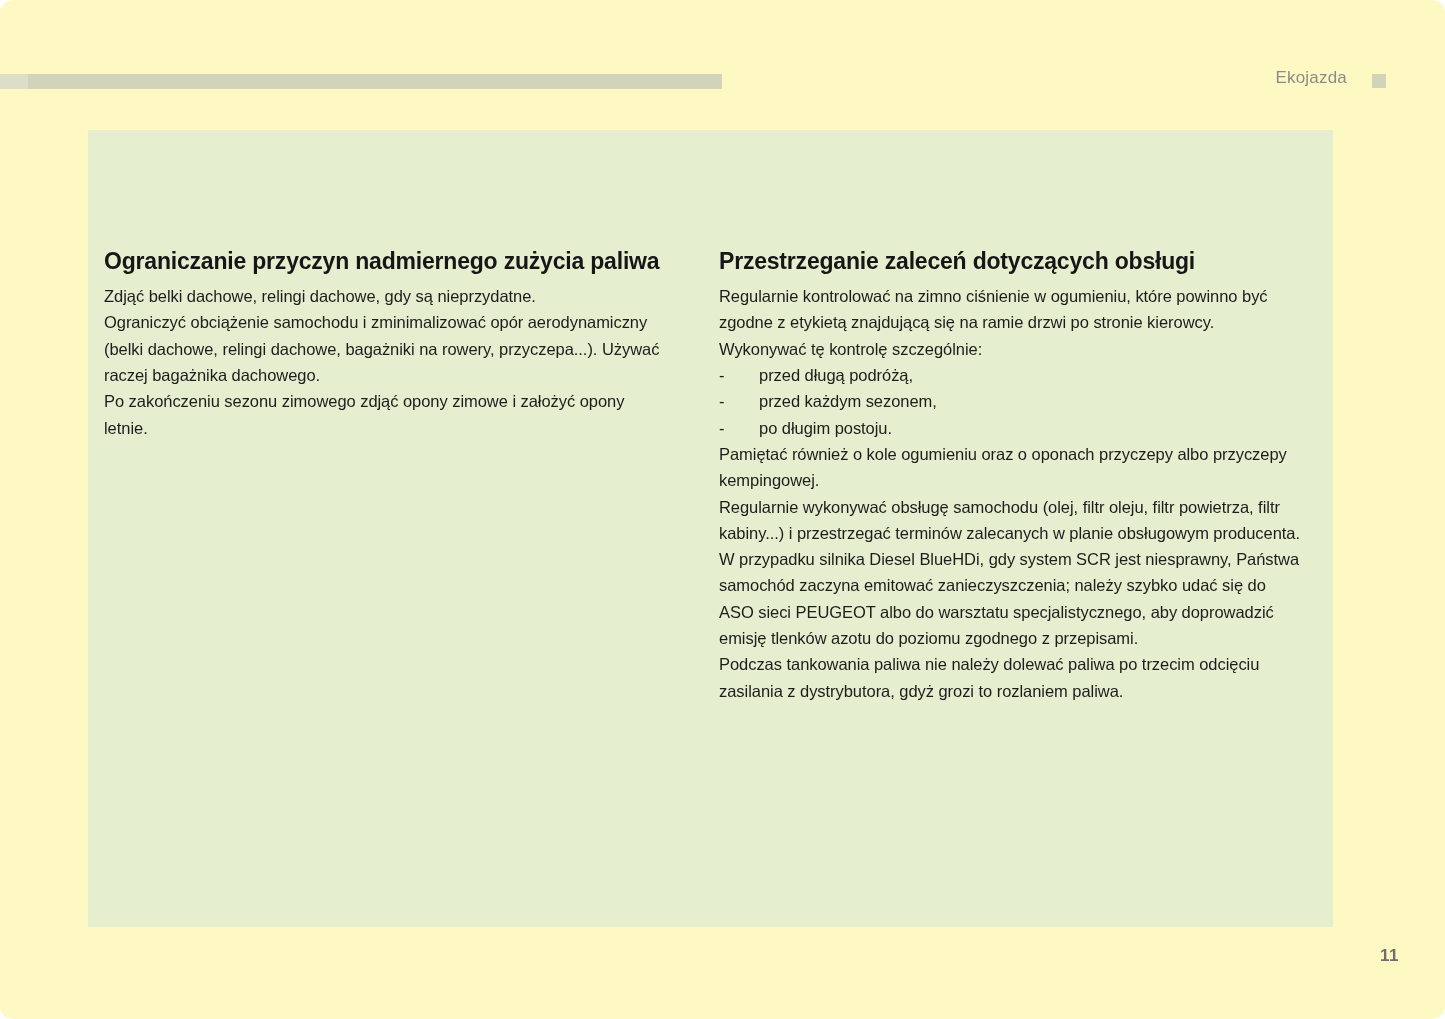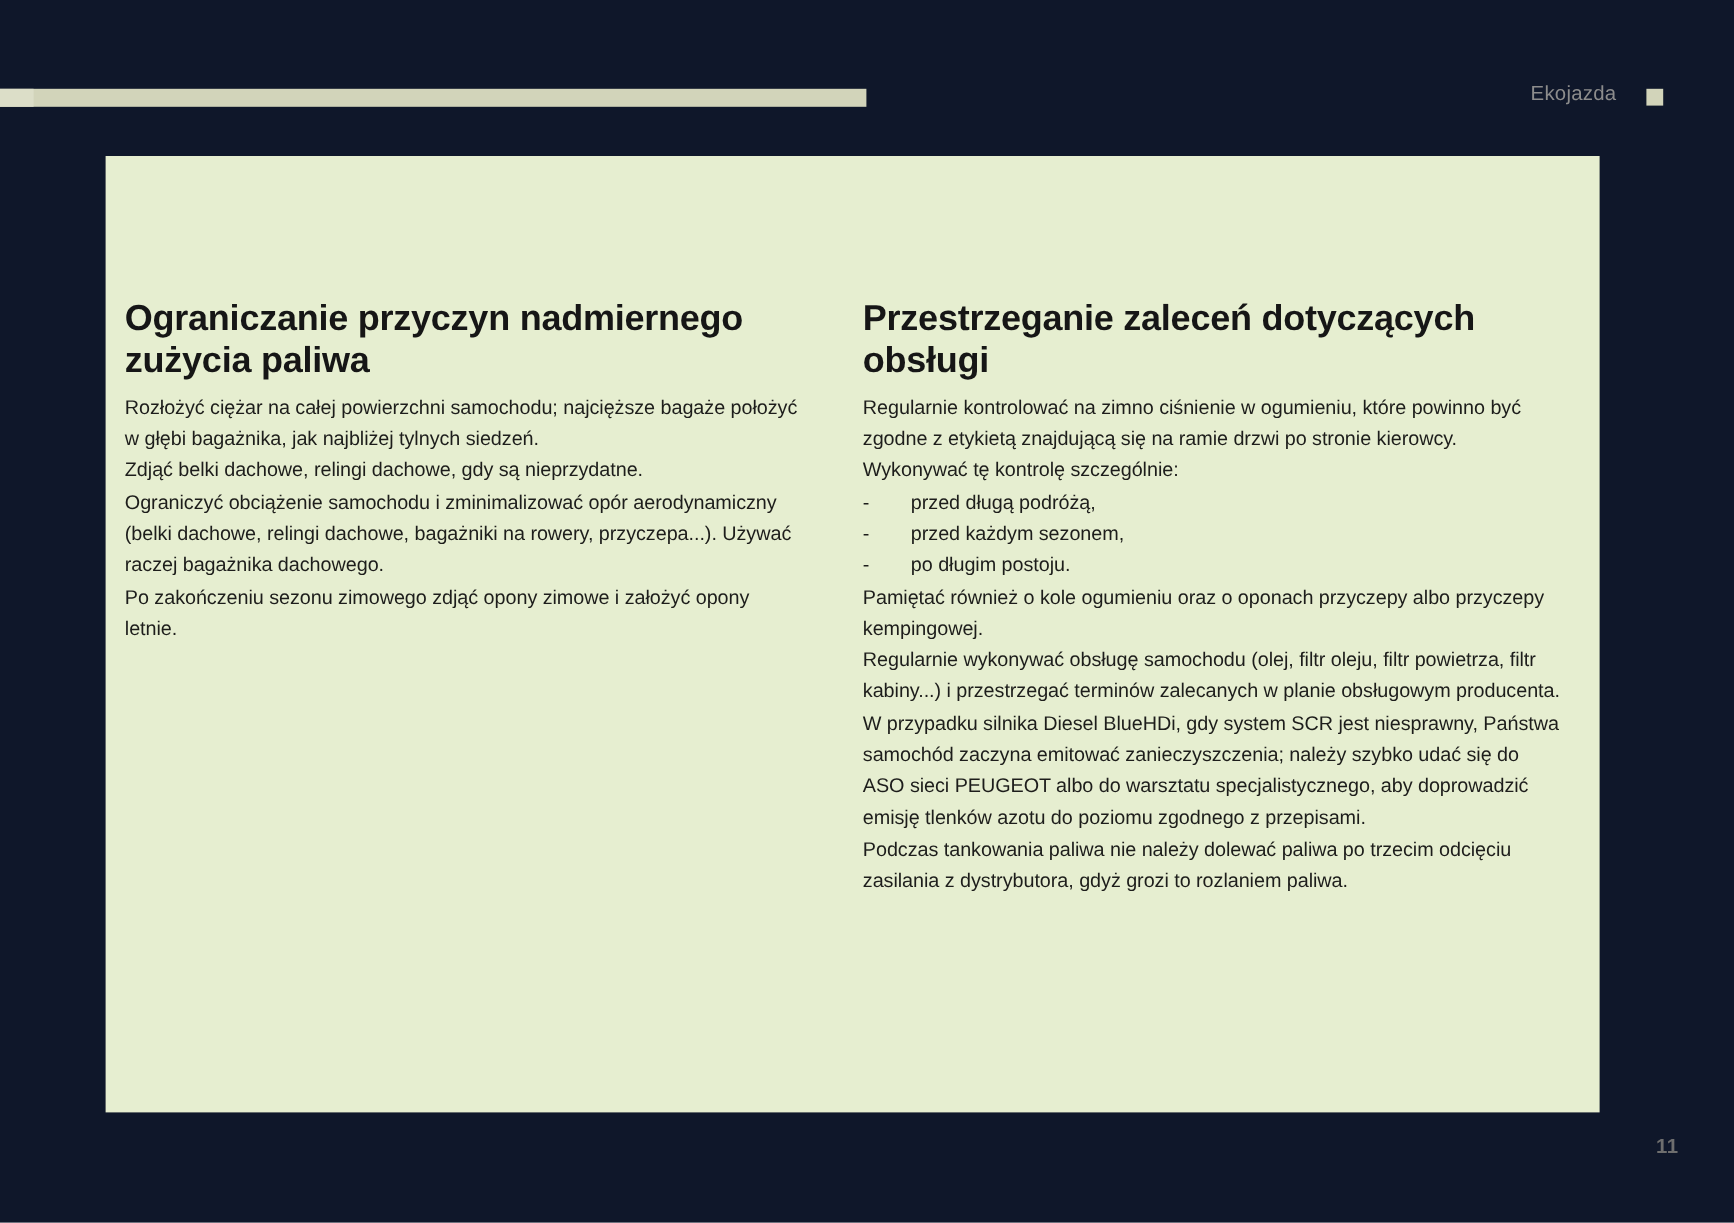--- a/index.html
+++ b/index.html
@@ -13,22 +13,23 @@
     height: 1019px;
     position: relative;
     font-family: "Liberation Sans", sans-serif;
     -webkit-font-smoothing: antialiased;
   }
 
   
   .page {
     position: absolute;
     inset: 0;
-    background: #0f172a;
+    background: #fef9c3;
     overflow: hidden;
+    border-radius: 13px;
   }
 
   
   .header-bar {
     position: absolute;
     left: 0;
     top: 74px;
     width: 722px;
     height: 15px;
     background: #d2d4ba;
@@ -89,21 +90,21 @@
     padding: 0 44px 0 16px;
   }
   .column-right {
     width: 623px;
     padding: 0 30px 0 9px;
   }
 
   
   h2.section-heading {
     margin: 0 0 8px 0;
-    font-size: 30px;
+    font-size: 23px;
     line-height: 1.18;
     font-weight: bold;
     color: #161616;
     letter-spacing: -0.2px;
   }
 
   p.body-text {
     margin: 0;
     font-size: 16.5px;
     line-height: 26.3px;
@@ -156,21 +157,20 @@
   <div class="header-bar"></div>
   <div class="header-bar-cap"></div>
   <div class="header-title">Ekojazda</div>
   <div class="header-marker"></div>
 
   <div class="content-panel">
     <div class="columns">
 
       <div class="column column-left">
         <h2 class="section-heading">Ograniczanie przyczyn nadmiernego zużycia paliwa</h2>
-        <p class="body-text">Rozłożyć ciężar na całej powierzchni samochodu; najcięższe bagaże położyć w głębi bagażnika, jak najbliżej tylnych siedzeń.</p>
         <p class="body-text">Zdjąć belki dachowe, relingi dachowe, gdy są nieprzydatne.</p>
         <p class="body-text">Ograniczyć obciążenie samochodu i zminimalizować opór aerodynamiczny (belki dachowe, relingi dachowe, bagażniki na rowery, przyczepa...). Używać raczej bagażnika dachowego.</p>
         <p class="body-text spaced">Po zakończeniu sezonu zimowego zdjąć opony zimowe i założyć opony letnie.</p>
       </div>
 
       <div class="column column-right">
         <h2 class="section-heading">Przestrzeganie zaleceń dotyczących obsługi</h2>
         <p class="body-text">Regularnie kontrolować na zimno ciśnienie w ogumieniu, które powinno być zgodne z etykietą znajdującą się na ramie drzwi po stronie kierowcy.</p>
         <p class="body-text">Wykonywać tę kontrolę szczególnie:</p>
 

